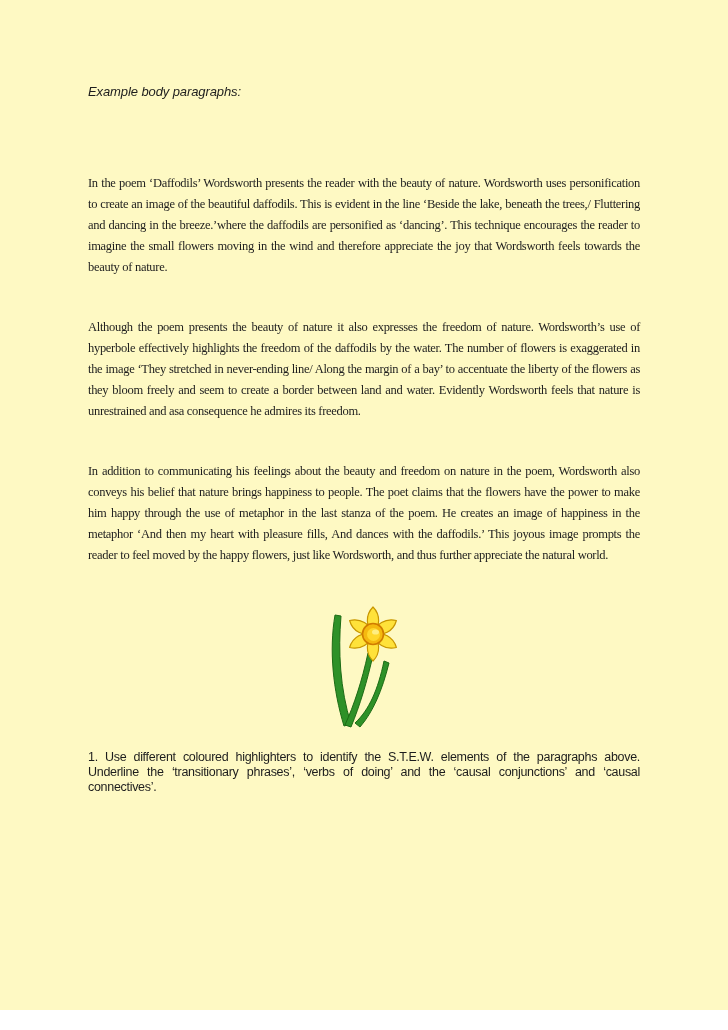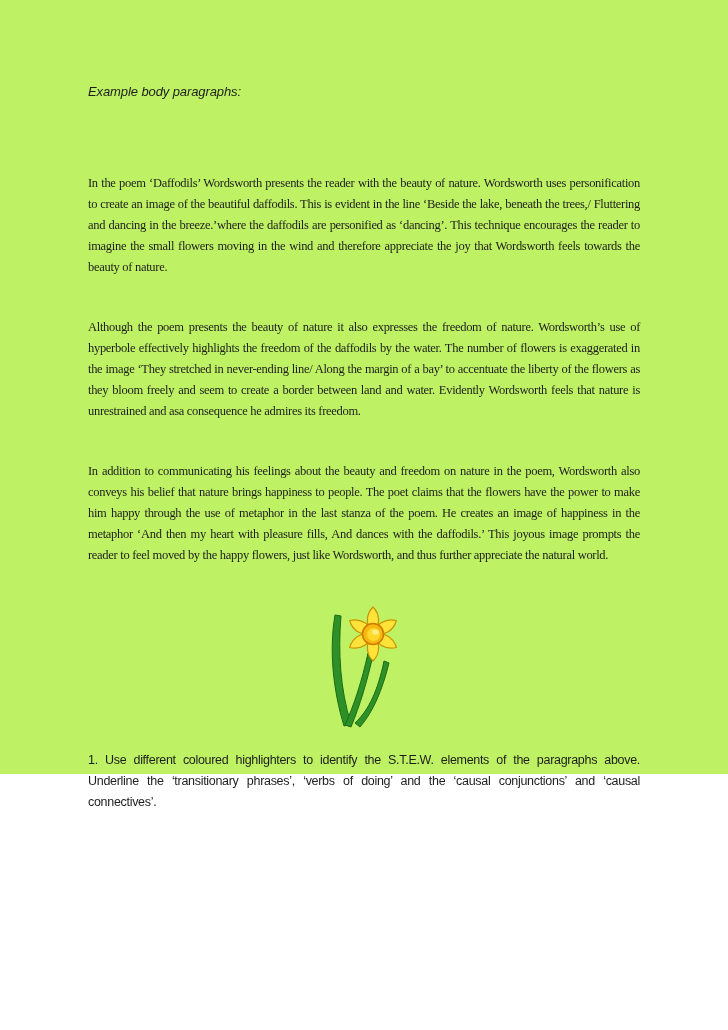--- a/index.html
+++ b/index.html
@@ -6,22 +6,22 @@
   html, body { background: #ffffff; }
   body {
     width: 728px;
     height: 1030px;
     font-family: "Liberation Sans", sans-serif;
     color: #1d1d1d;
     overflow: hidden;
   }
   .page {
     width: 728px;
-    height: 774px;
-    background: #bef264;
+    height: 1010px;
+    background: #fef9c3;
     padding: 84px 88px 0 88px;
   }
   .example-heading {
     font-style: italic;
     font-weight: normal;
     font-size: 13px;
     letter-spacing: -0.1px;
     margin-bottom: 74px;
   }
   .body-para {
@@ -41,21 +41,21 @@
   }
   .task-heading {
     font-size: 17.5px;
     font-weight: normal;
     letter-spacing: -0.2px;
     margin-bottom: 9px;
   }
   .task-text {
     font-size: 12.5px;
     letter-spacing: -0.3px;
-    line-height: 21px;
+    line-height: 15px;
     text-align: justify;
   }
 </style>
 </head>
 <body>
 
 <div class="page">
 
   <div class="example-heading">Example body paragraphs:</div>
 

